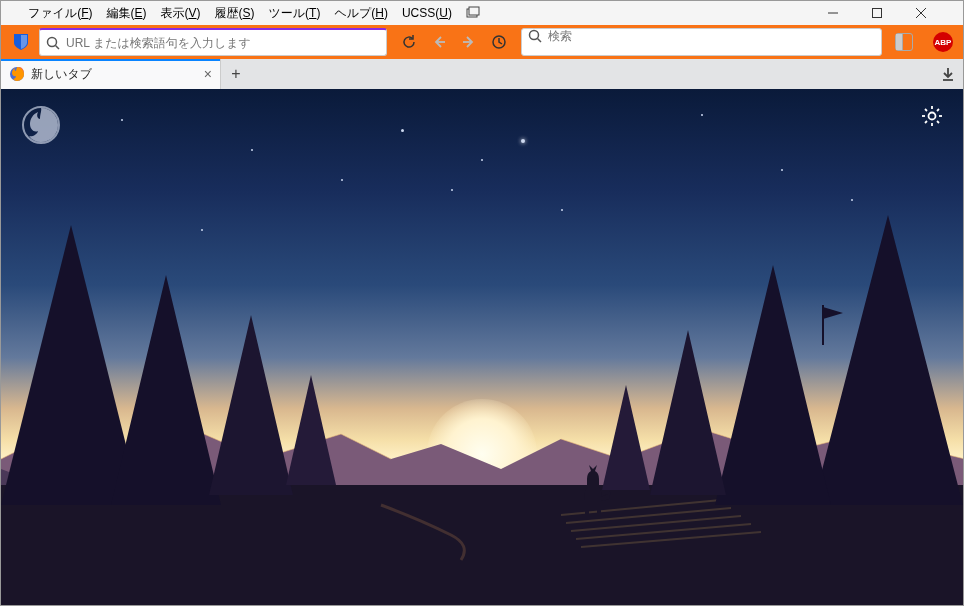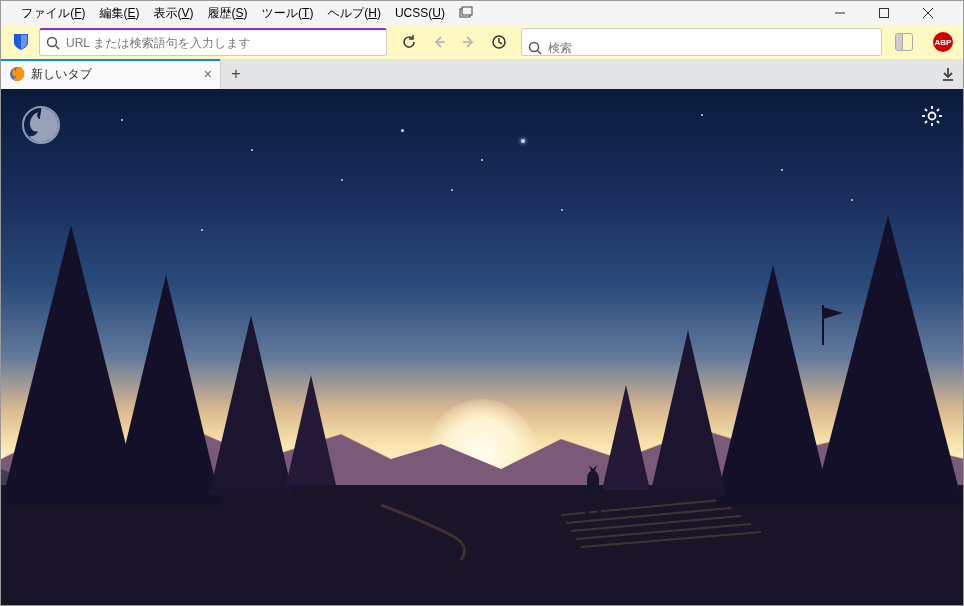--- a/index.html
+++ b/index.html
@@ -1,29 +1,29 @@
 <!DOCTYPE html>
 <html><head>
 <meta charset="utf-8">
 <style>
 * { margin: 0; padding: 0; box-sizing: border-box; }
 body { width: 964px; height: 606px; font-family: "Meiryo UI", "MS PGothic", sans-serif; font-size: 12px; background: #f0f0f0; overflow: hidden; border: 1px solid #999; }
-.menubar { display: flex; align-items: center; height: 24px; background: #f5f5f5; padding: 0 13px; }
+.menubar { display: flex; align-items: center; height: 24px; background: #f5f5f5; padding: 0 20px; }
 .menu-item { padding: 3px 7px; cursor: default; color: #000; }
 .menu-item u { text-decoration: underline; }
 .window-controls { margin-left: auto; display: flex; }
 .win-btn { width: 44px; height: 24px; display: flex; align-items: center; justify-content: center; cursor: default; color: #333; }
-.toolbar { display: flex; align-items: center; height: 34px; padding: 2px 6px; background: #fef9c3; gap: 4px; }
+.toolbar { display: flex; align-items: center; height: 34px; padding: 2px 6px; background: #f97316; gap: 4px; }
 .toolbar-icon-btn { width: 28px; height: 28px; display: flex; align-items: center; justify-content: center; border-radius: 3px; cursor: default; }
 .urlbar { flex: 0 0 348px; height: 28px; border: 1px solid #ccc; border-radius: 3px; background: #fff; display: flex; align-items: center; padding: 0 6px; gap: 6px; border-top: 2px solid #8a2be2; }
 .urlbar input { border: none; outline: none; flex: 1; font-size: 12px; color: #555; background: transparent; }
 .nav-btns { display: flex; gap: 2px; padding: 0 4px; }
 .nav-btn { width: 28px; height: 28px; display: flex; align-items: center; justify-content: center; color: #555; cursor: default; border-radius: 3px; }
 .nav-btn.disabled { color: #bbb; }
-.searchbar { flex: 1; height: 28px; border: 1px solid #ccc; border-radius: 3px; background: #fff; display: flex; align-items: flex-end; padding: 0 6px; gap: 6px; }
+.searchbar { flex: 1; height: 28px; border: 1px solid #ccc; border-radius: 3px; background: #fff; display: flex; align-items: flex-start; padding: 0 6px; gap: 6px; }
 .searchbar input { border: none; outline: none; flex: 1; font-size: 12px; color: #888; background: transparent; }
 .addon-icons { display: flex; gap: 15px; padding: 0 4px; align-items: center; }
 .abp { width: 20px; height: 20px; background: #d40000; border-radius: 50%; color: #fff; font-size: 8px; font-weight: bold; display: flex; align-items: center; justify-content: center; }
 .tabstrip { display: flex; align-items: stretch; height: 30px; background: #e3e4e6; }
 .tab { display: flex; align-items: center; gap: 6px; padding: 12px 8px; background: #f9f9fa; border-right: 1px solid #ccc; width: 220px; position: relative; }
 .tab::before { content: ""; position: absolute; top: 0; left: 0; right: 0; height: 2px; background: #0a84ff; }
 .tab-favicon { width: 16px; height: 16px; }
 .tab-title { flex: 1; font-size: 12px; color: #222; }
 .tab-close { color: #666; cursor: default; font-size: 14px; line-height: 1; }
 .newtab-btn { width: 30px; display: flex; align-items: center; justify-content: center; color: #444; font-size: 16px; cursor: default; }

